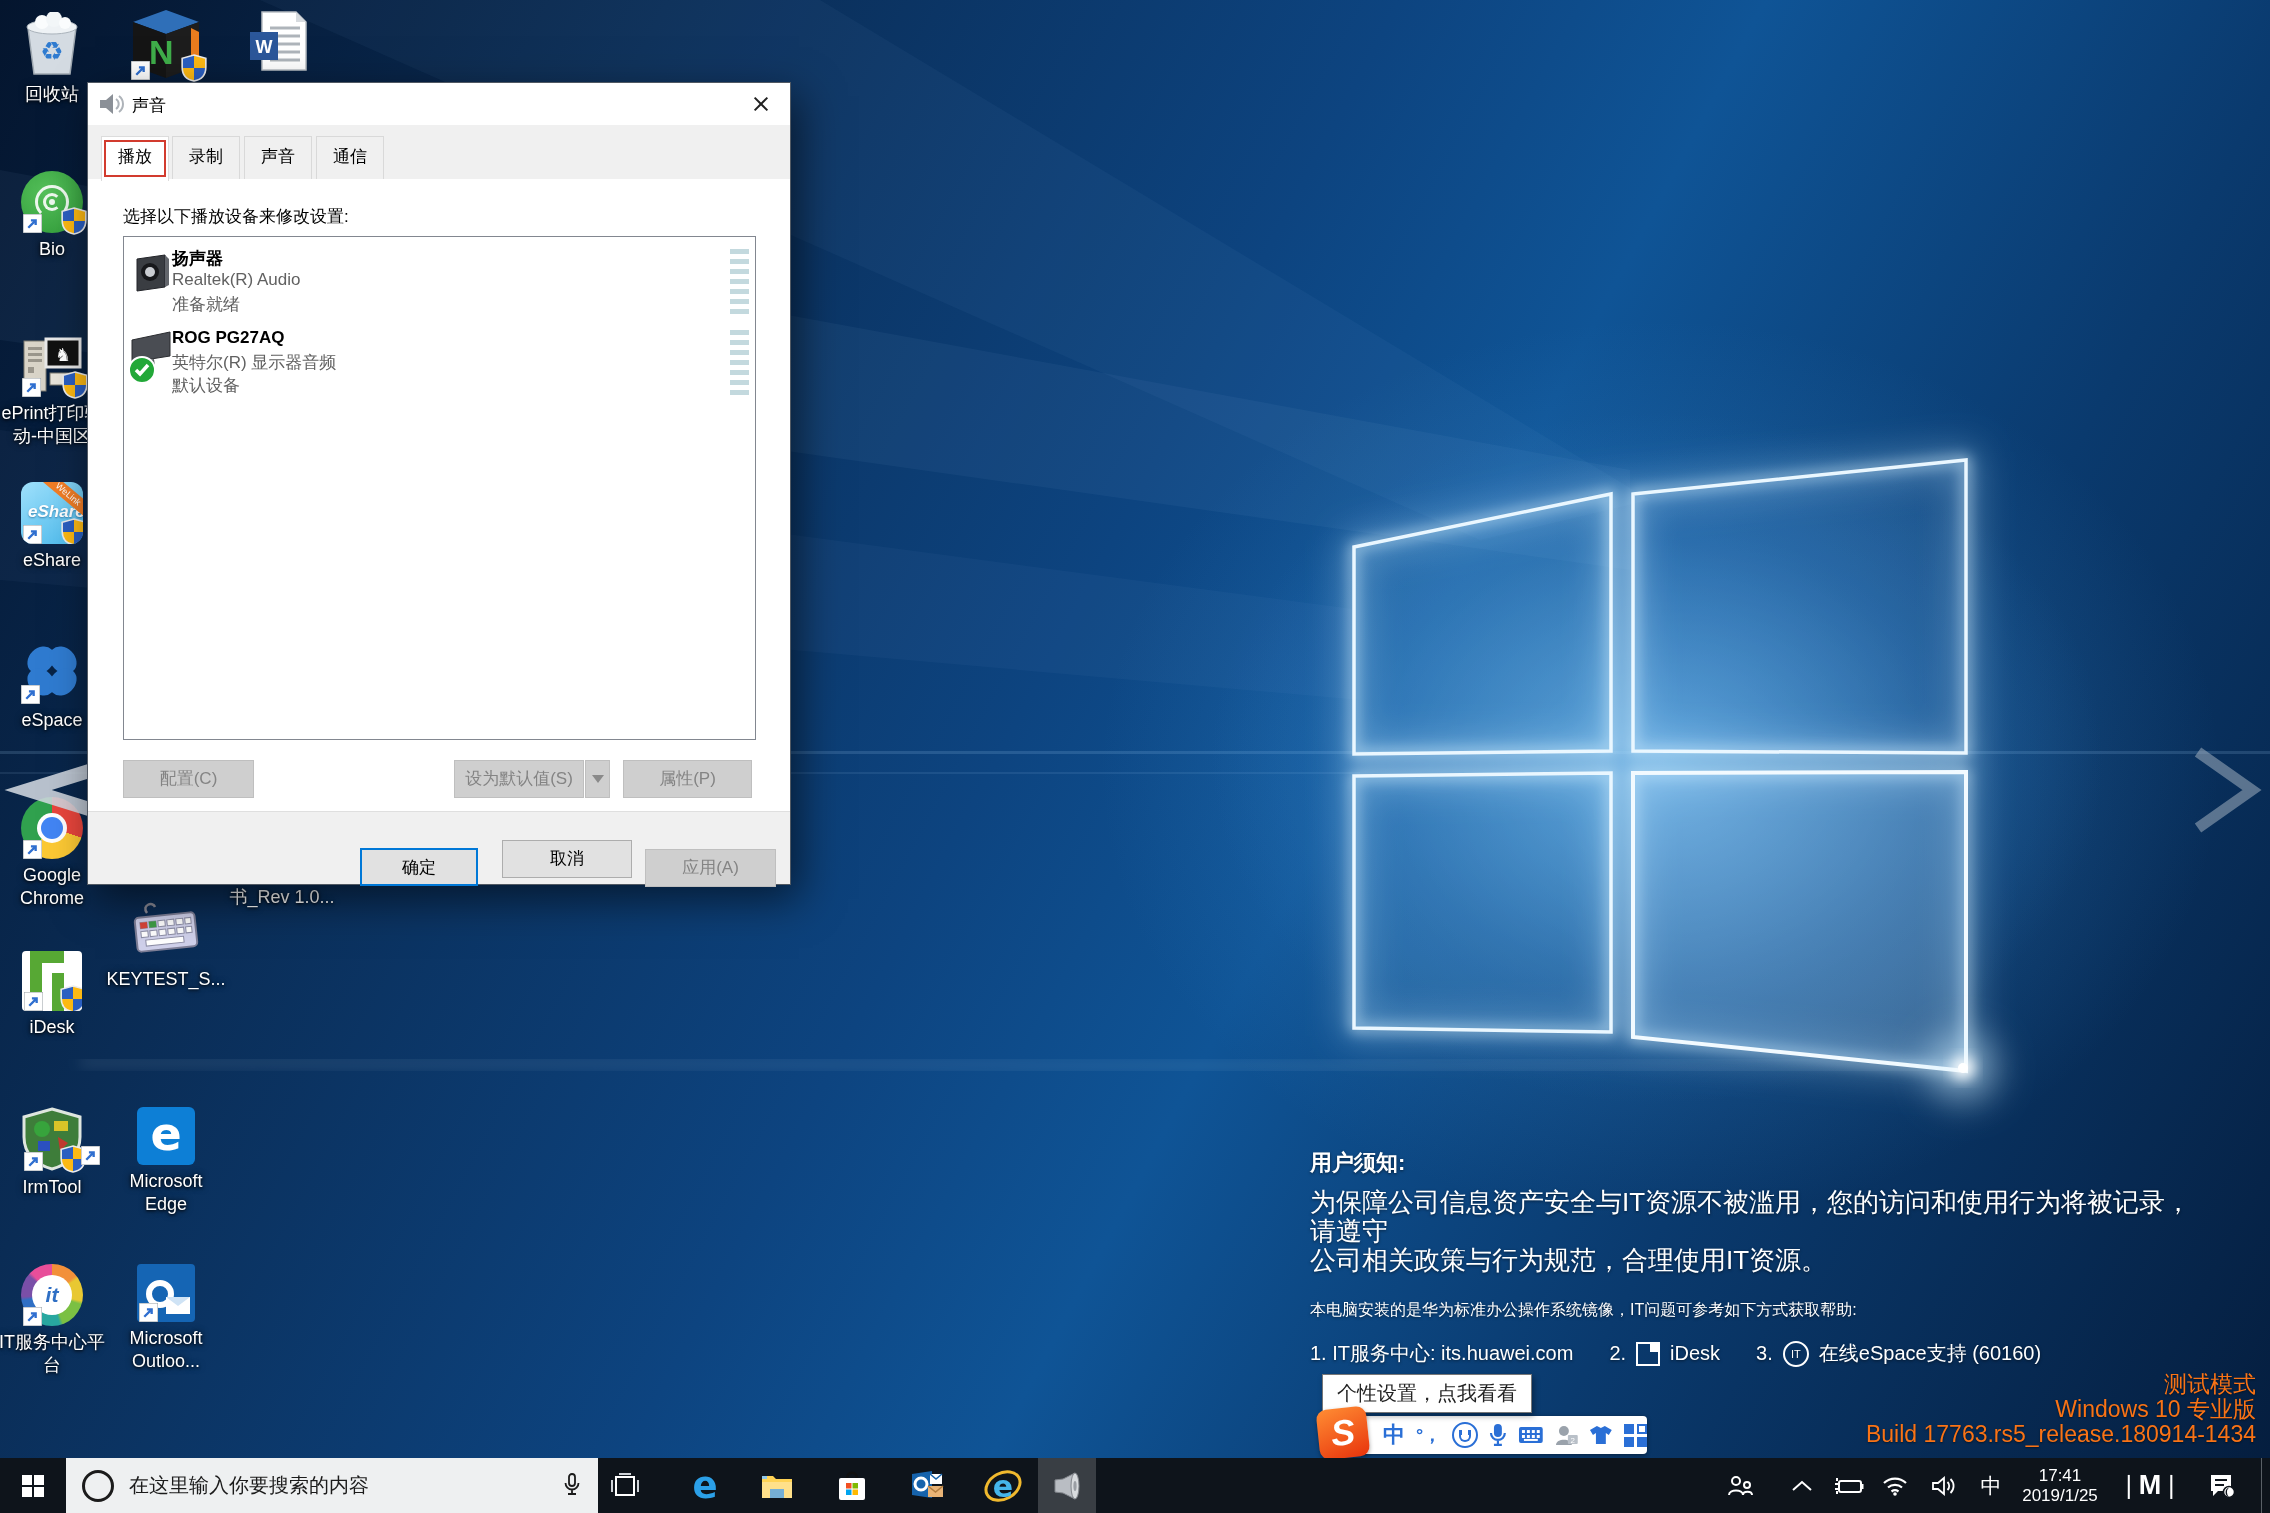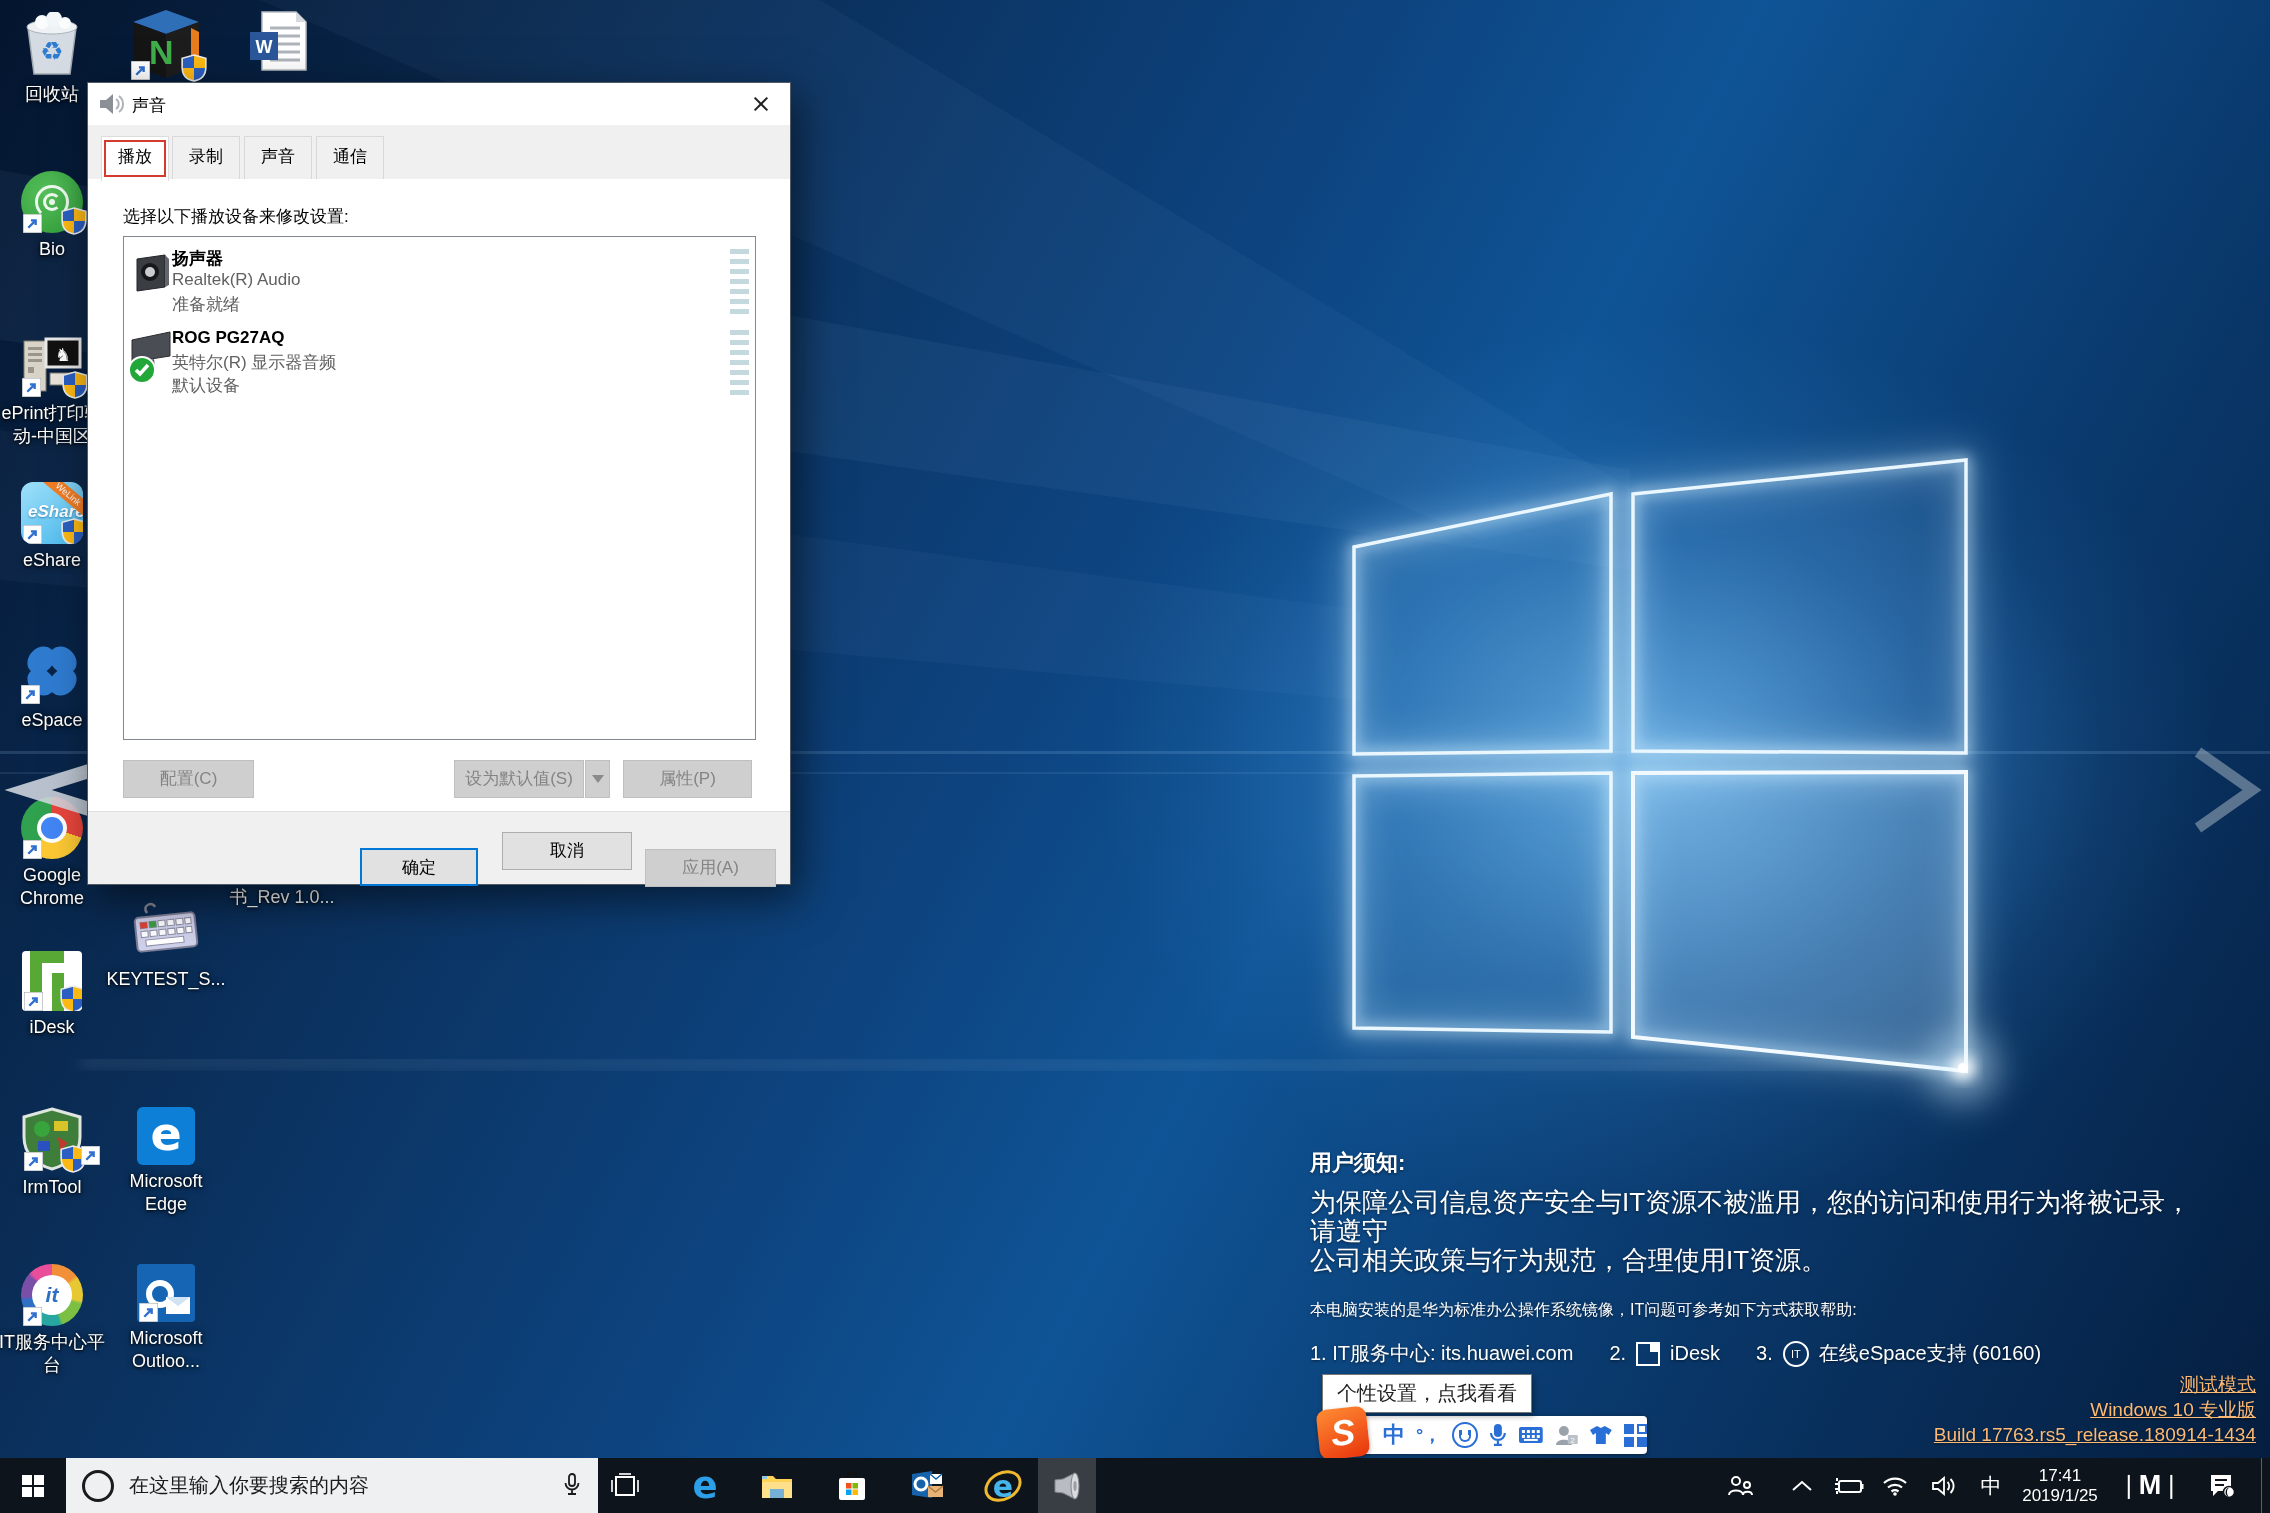--- a/index.html
+++ b/index.html
@@ -65,22 +65,22 @@
   .wtext{color:#fff;text-shadow:0 1px 3px rgba(0,0,0,.55);z-index:7;}
   #notice-title{left:1310px;top:1148px;font-size:22px;font-weight:bold;}
   #notice-body{left:1310px;top:1188px;font-size:26px;line-height:29px;white-space:pre-line;width:900px;font-weight:500;}
   #notice-intro{left:1310px;top:1300px;font-size:16px;font-weight:500;}
   #notice-help{left:1310px;top:1340px;font-size:20px;display:flex;align-items:center;gap:10px;font-weight:500;}
   #notice-help .gap{width:16px;}
   .mini-idesk{display:inline-block;width:20px;height:20px;border:2px solid #fff;position:relative;}
   .mini-idesk i{position:absolute;right:-1px;top:-1px;width:9px;height:9px;background:#fff;}
   .mini-circle{display:inline-block;width:22px;height:22px;border:2px solid #fff;border-radius:50%;
     font-size:11px;line-height:22px;text-align:center;color:#fff;}
-  #watermark{right:14px;top:1372px;text-align:right;font-size:19px;line-height:25px;color:#fdba74;
-    text-shadow:0 1px 2px rgba(0,0,0,.5);z-index:7;text-decoration:underline;}
+  #watermark{right:14px;top:1372px;text-align:right;font-size:23px;line-height:25px;color:#f97316;
+    text-shadow:0 1px 2px rgba(0,0,0,.5);z-index:7;}
 
   
   #sogou-bar{left:1325px;top:1416px;width:322px;height:38px;background:#fff;border-radius:4px;z-index:8;
     box-shadow:0 1px 4px rgba(0,0,0,.4);display:flex;align-items:center;padding-left:58px;box-sizing:border-box;gap:11px;}
   #sogou-logo{position:absolute;left:1318px;top:1408px;width:50px;height:50px;border-radius:10px;z-index:9;
     background:linear-gradient(160deg,#ff8c33,#e8340c);display:flex;align-items:center;justify-content:center;
     color:#fff;font-size:36px;font-weight:bold;font-style:italic;transform:rotate(-6deg);box-shadow:0 2px 4px rgba(0,0,0,.35);}
   .sg{color:#2a6fd6;font-weight:bold;font-size:22px;line-height:1;}
   .sg-smiley{width:22px;height:22px;border:2.5px solid #2a6fd6;border-radius:50%;position:relative;}
   .sg-smiley i{position:absolute;width:3px;height:5px;background:#2a6fd6;top:6px;}
@@ -606,21 +606,21 @@
           <div class="meter" style="height:68px"></div>
         </div>
       </div>
       <div class="btn disabled" style="left:35px;top:581px;width:131px">配置(C)</div>
       <div class="btn disabled" style="left:366px;top:581px;width:130px">设为默认值(S)</div>
       <div class="btn disabled" id="btn-dd" style="left:497px;top:581px"><i></i></div>
       <div class="btn disabled" style="left:535px;top:581px;width:129px">属性(P)</div>
     </div>
     <div id="dlg-footer">
       <div class="btn default" style="left:272px;top:36px;width:118px">确定</div>
-      <div class="btn normal" style="left:414px;top:20px;width:130px">取消</div>
+      <div class="btn normal" style="left:414px;top:28px;width:130px">取消</div>
       <div class="btn disabled" style="left:557px;top:37px;width:131px">应用(A)</div>
     </div>
   </div>
 
   <div id="taskbar">
     <div id="start-btn">
       <span class="winlogo">
           <i></i>
           <i></i>
           <i></i>

